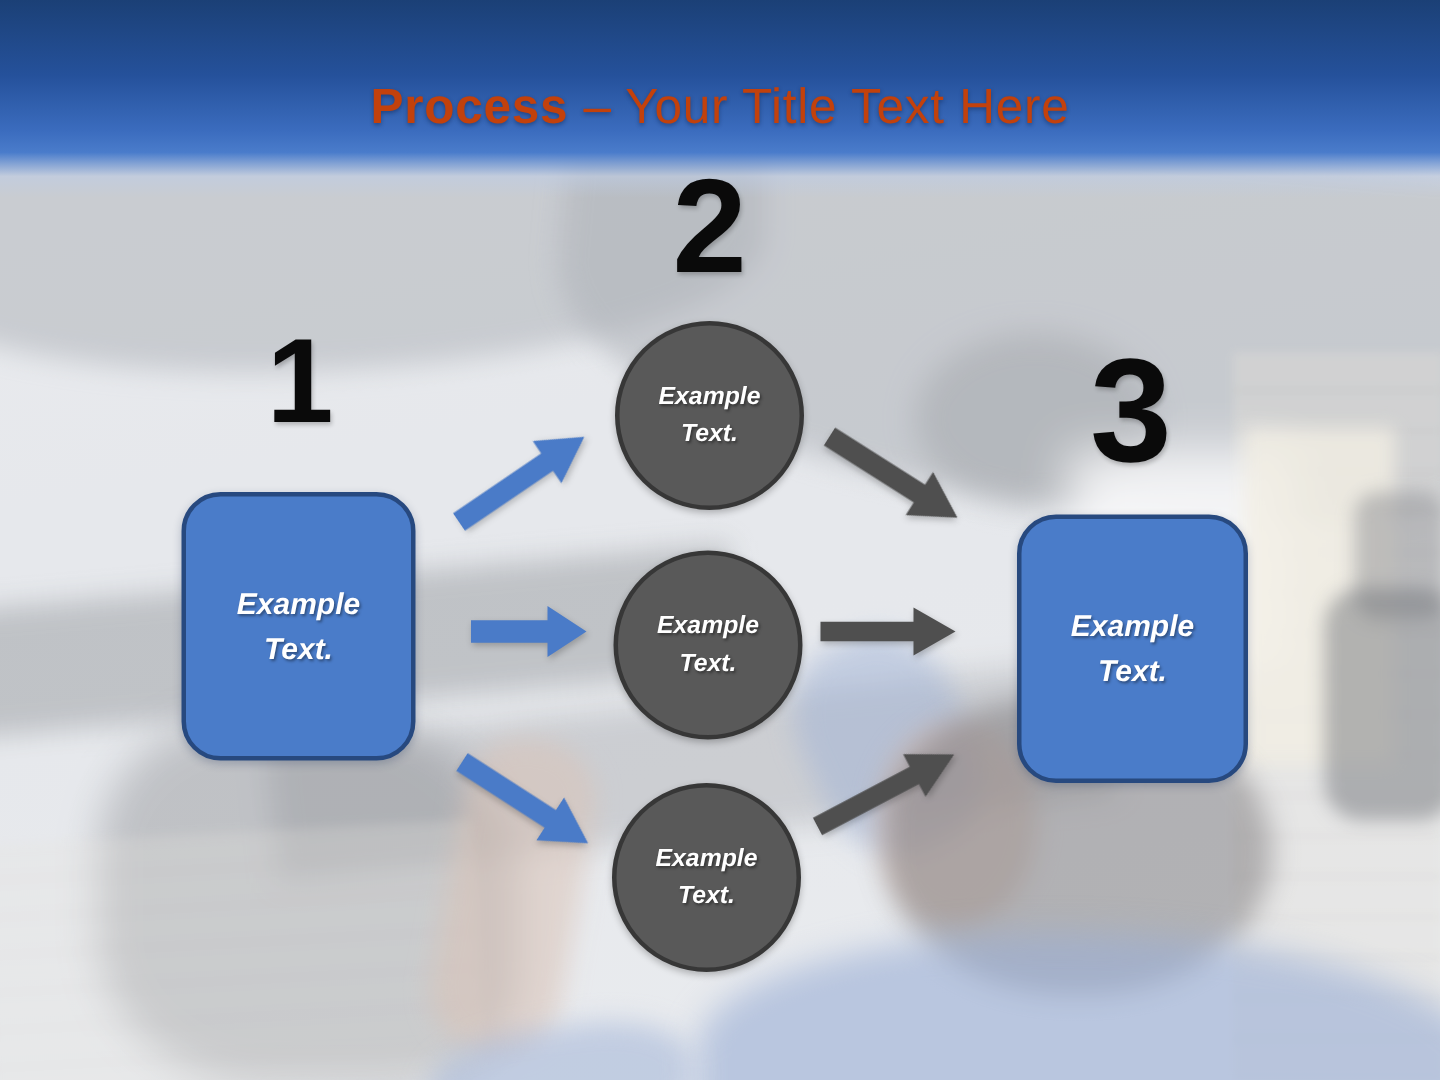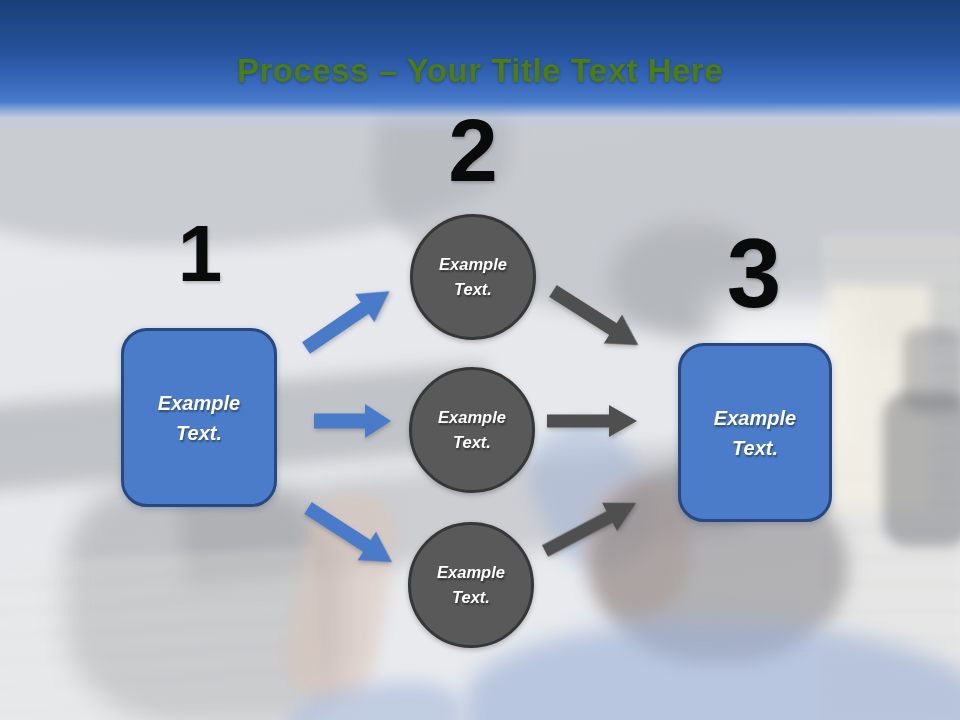--- a/index.html
+++ b/index.html
@@ -62,25 +62,25 @@
   
   .header {
     position: absolute; left:0; top:0; width:960px; height:132px; z-index: 3;
     background: linear-gradient(180deg,
       #1b4076 0%, #25519b 38%, #3b6cbe 66%, #4a7ccb 77%,
       rgba(189,204,230,.55) 89%, rgba(240,242,245,0) 100%);
   }
   .title {
     position: absolute; left:0; top:52px; width:100%; z-index: 4;
     display: flex; justify-content: center; align-items: baseline; gap: 10px;
-    color: #4d7c0f; font-size: 33px; letter-spacing: .5px;
+    color: #c2410c; font-size: 33px; letter-spacing: .5px;
     text-shadow: 0 1px 3px rgba(10,30,70,.45);
   }
   .title .t-bold { font-weight: bold; }
-  .title .t-rest { font-weight: bold; }
+  .title .t-rest { font-weight: normal; }
 
   
   .big-num {
     position: absolute; z-index: 5; color: #0a0a0a; font-weight: bold; line-height: 1;
     transform: translateX(-50%); text-shadow: 1px 2px 3px rgba(0,0,0,.22);
   }
   .num-1 { left:200px; top:214px; font-size:80px; }
   .num-2 { left:473px; top:106px; font-size:89px; }
   .num-3 { left:754px; top:224px; font-size:98px; }
 

